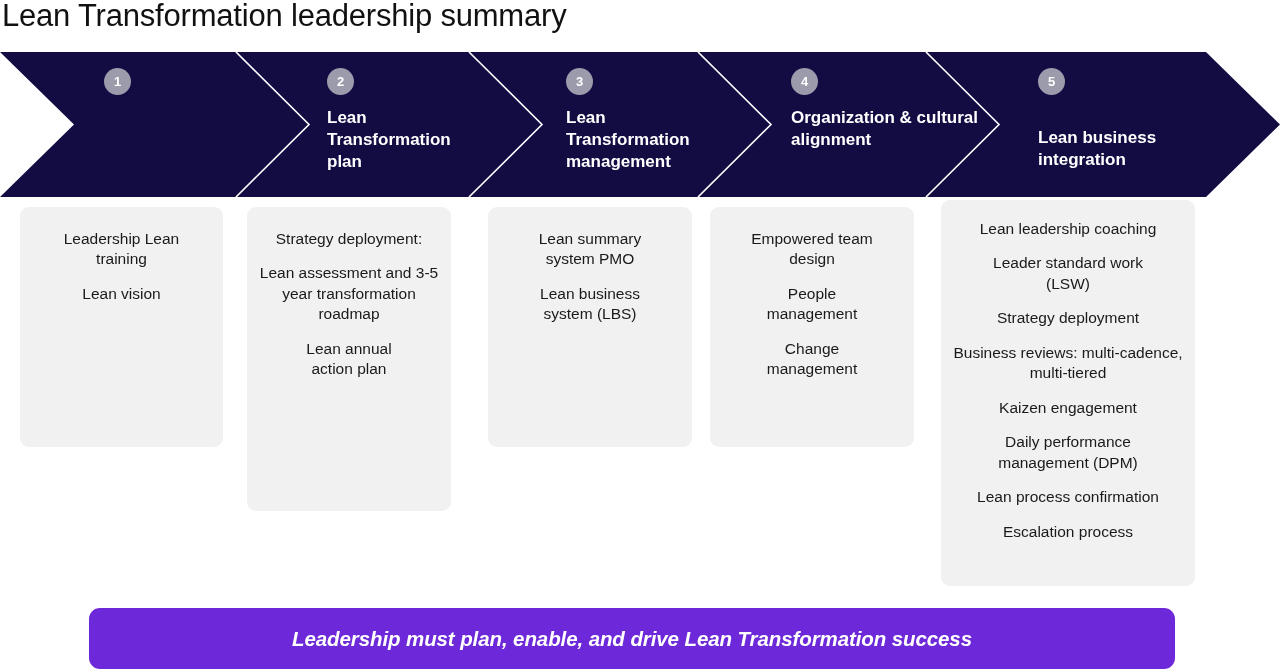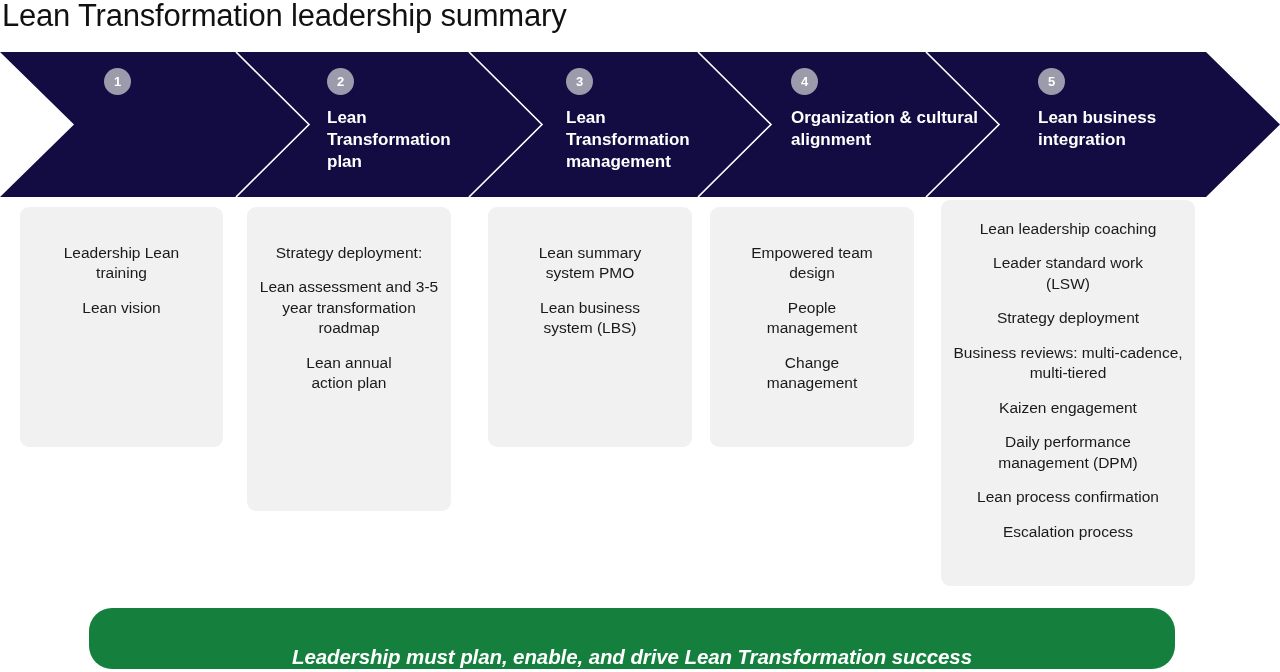--- a/index.html
+++ b/index.html
@@ -44,34 +44,34 @@
     position:absolute;top:55px;
     font-size:17px;font-weight:700;line-height:1.28;
     color:#ffffff;
   }
 
   
   .card{
     position:absolute;background:#f1f1f1;border-radius:9px;
     box-sizing:border-box;
     display:flex;flex-direction:column;align-items:center;
-    padding-top:36px;
+    padding-top:22px;
   }
   .card-item{
     font-size:15.5px;line-height:1.32;color:#1a1a1a;
     text-align:center;margin-bottom:14px;
     padding:0 8px;
   }
   .card-item:last-child{margin-bottom:0;}
 
   
   #footer-banner{
     position:absolute;left:89px;top:608px;width:1086px;height:61px;
-    background:#15803d;border-radius:23px;
-    display:flex;align-items:flex-end;justify-content:center;
+    background:#6d28d9;border-radius:11px;
+    display:flex;align-items:center;justify-content:center;
   }
   #footer-banner-text{
     color:#ffffff;font-size:20.5px;font-weight:700;font-style:italic;
     letter-spacing:-0.1px;white-space:nowrap;
   }
 </style>
 </head>
 <body>
 
 <div id="page-title">Lean Transformation leadership summary</div>
@@ -93,21 +93,21 @@
     <div class="step-title" style="left:16px;width:165px;">Lean Transformation management</div>
   </div>
 
   <div class="step" style="left:775px;width:205px;">
     <div class="step-badge" style="left:16px;">4</div>
     <div class="step-title" style="left:16px;width:200px;">Organization &amp; cultural alignment</div>
   </div>
 
   <div class="step" style="left:1022px;width:200px;">
     <div class="step-badge" style="left:16px;">5</div>
-    <div class="step-title" style="left:16px;width:175px;">Lean business integration</div>
+    <div class="step-title" style="left:16px;width:175px;margin-top:20px;">Lean business integration</div>
   </div>
 
   <div class="divider-line" style="left:235px;">
     <svg width="76" height="145" viewBox="0 0 76 145">
         <polyline points="1,0 74,72.5 1,145" fill="none" stroke="#ffffff" stroke-width="1.6"></polyline>
       </svg>
   </div>
   <div class="divider-line" style="left:468px;">
     <svg width="76" height="145" viewBox="0 0 76 145">
         <polyline points="1,0 74,72.5 1,145" fill="none" stroke="#ffffff" stroke-width="1.6"></polyline>

